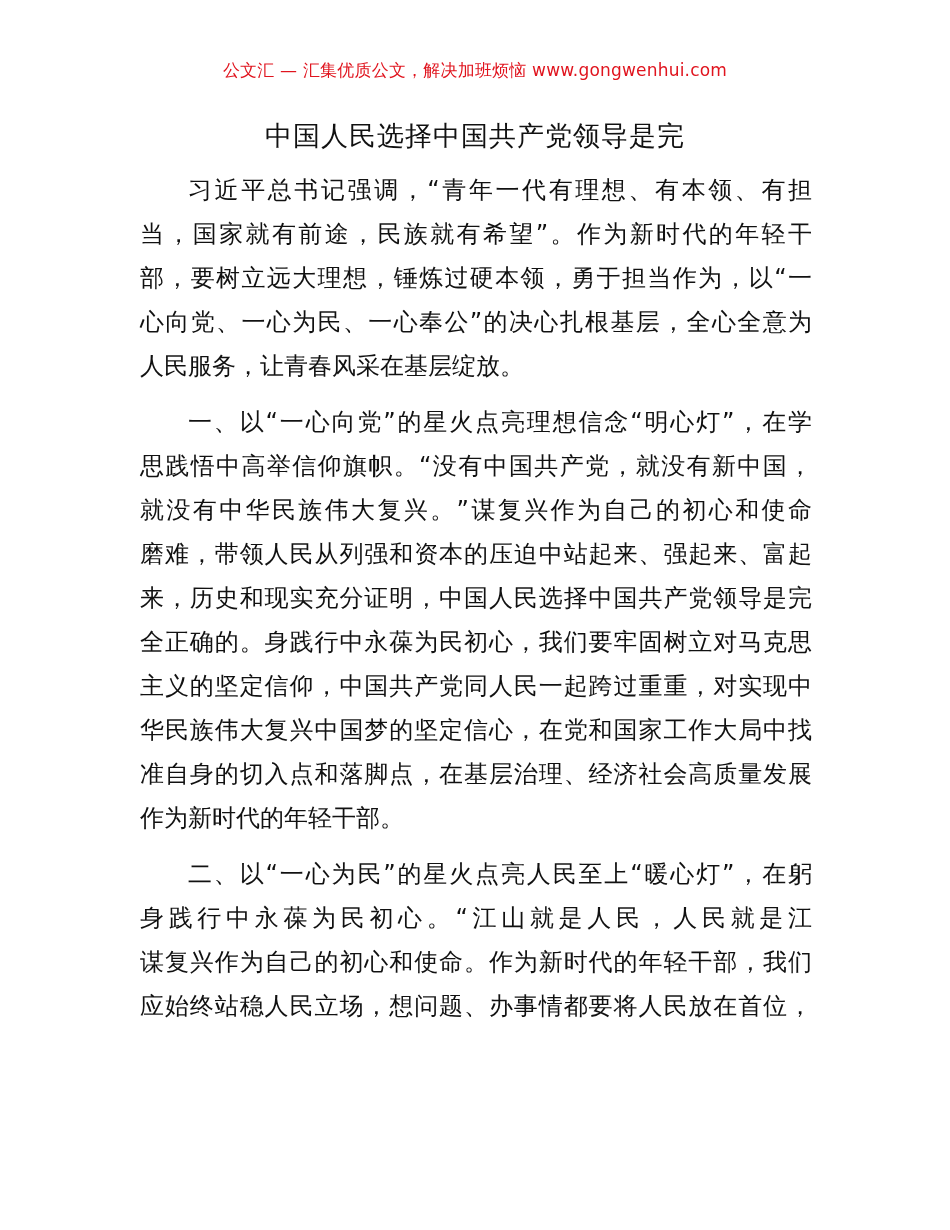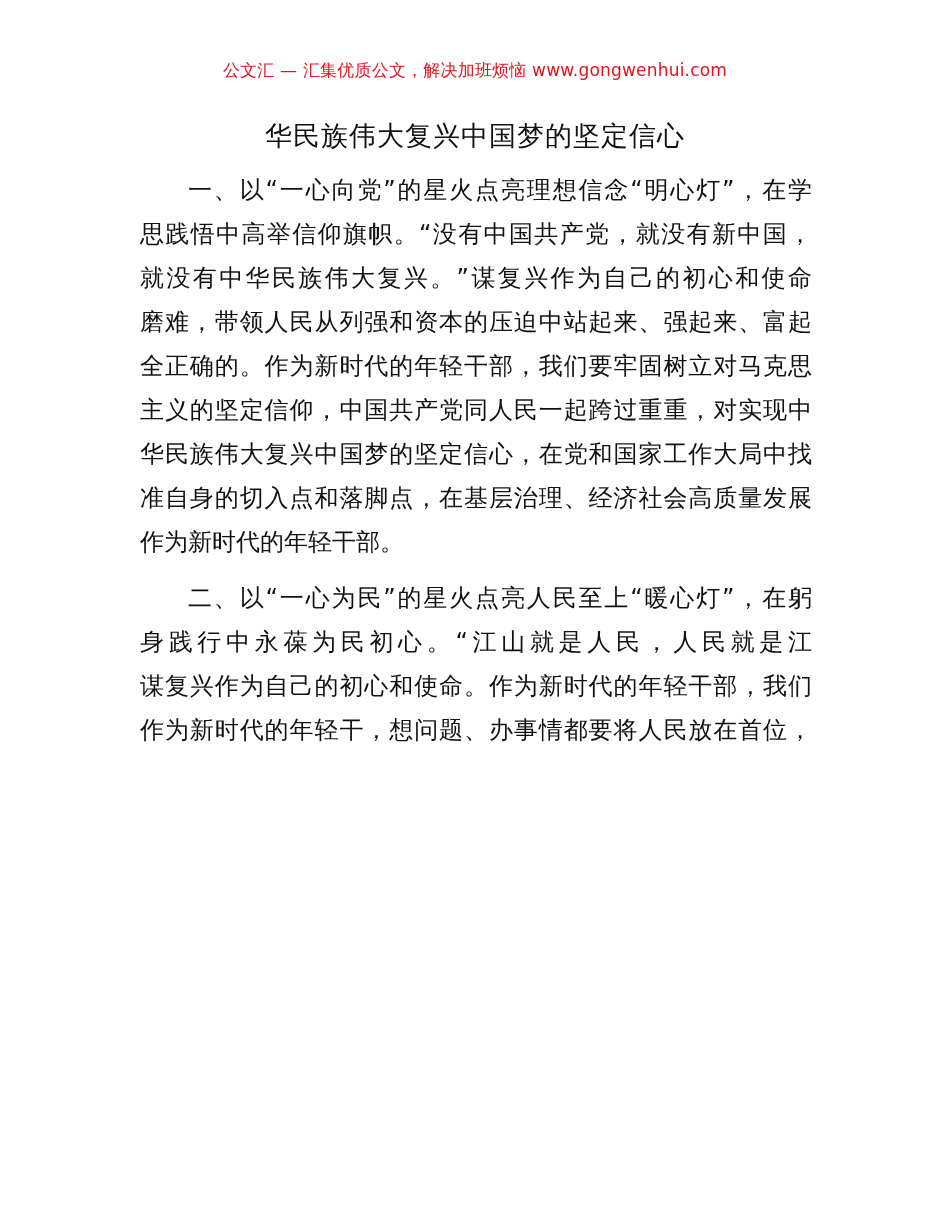--- a/index.html
+++ b/index.html
@@ -62,37 +62,45 @@
     }
     .line.last {
       text-align-last: left;
     }
   </style>
 </head>
 <body>
 
 <div class="header-banner">公文汇 — 汇集优质公文，解决加班烦恼 www.gongwenhui.com</div>
 
-<h1 class="doc-title" style="margin:0;font-weight:normal;">华民族伟大复兴中国梦的坚定信心</h1>
+<h1 class="doc-title" style="margin:0;font-weight:normal;">中国人民选择中国共产党领导是完</h1>
 
 <div class="doc-body">
 
+  <div class="paragraph">
+    <span class="line indent">习近平总书记强调，“青年一代有理想、有本领、有担</span>
+    <span class="line">当，国家就有前途，民族就有希望”。作为新时代的年轻干</span>
+    <span class="line">部，要树立远大理想，锤炼过硬本领，勇于担当作为，以“一</span>
+    <span class="line">心向党、一心为民、一心奉公”的决心扎根基层，全心全意为</span>
+    <span class="line last">人民服务，让青春风采在基层绽放。</span>
+  </div>
 
   <div class="paragraph">
     <span class="line indent">一、以“一心向党”的星火点亮理想信念“明心灯”，在学</span>
     <span class="line">思践悟中高举信仰旗帜。“没有中国共产党，就没有新中国，</span>
     <span class="line">就没有中华民族伟大复兴。”谋复兴作为自己的初心和使命</span>
     <span class="line">磨难，带领人民从列强和资本的压迫中站起来、强起来、富起</span>
-    <span class="line">全正确的。作为新时代的年轻干部，我们要牢固树立对马克思</span>
+    <span class="line">来，历史和现实充分证明，中国人民选择中国共产党领导是完</span>
+    <span class="line">全正确的。身践行中永葆为民初心，我们要牢固树立对马克思</span>
     <span class="line">主义的坚定信仰，中国共产党同人民一起跨过重重，对实现中</span>
     <span class="line">华民族伟大复兴中国梦的坚定信心，在党和国家工作大局中找</span>
     <span class="line">准自身的切入点和落脚点，在基层治理、经济社会高质量发展</span>
     <span class="line last">作为新时代的年轻干部。</span>
   </div>
 
   <div class="paragraph">
     <span class="line indent">二、以“一心为民”的星火点亮人民至上“暖心灯”，在躬</span>
     <span class="line">身践行中永葆为民初心。“江山就是人民，人民就是江</span>
     <span class="line">谋复兴作为自己的初心和使命。作为新时代的年轻干部，我们</span>
-    <span class="line">作为新时代的年轻干，想问题、办事情都要将人民放在首位，</span>
+    <span class="line">应始终站稳人民立场，想问题、办事情都要将人民放在首位，</span>
   </div>
 
 </div>
 
 </body></html>

